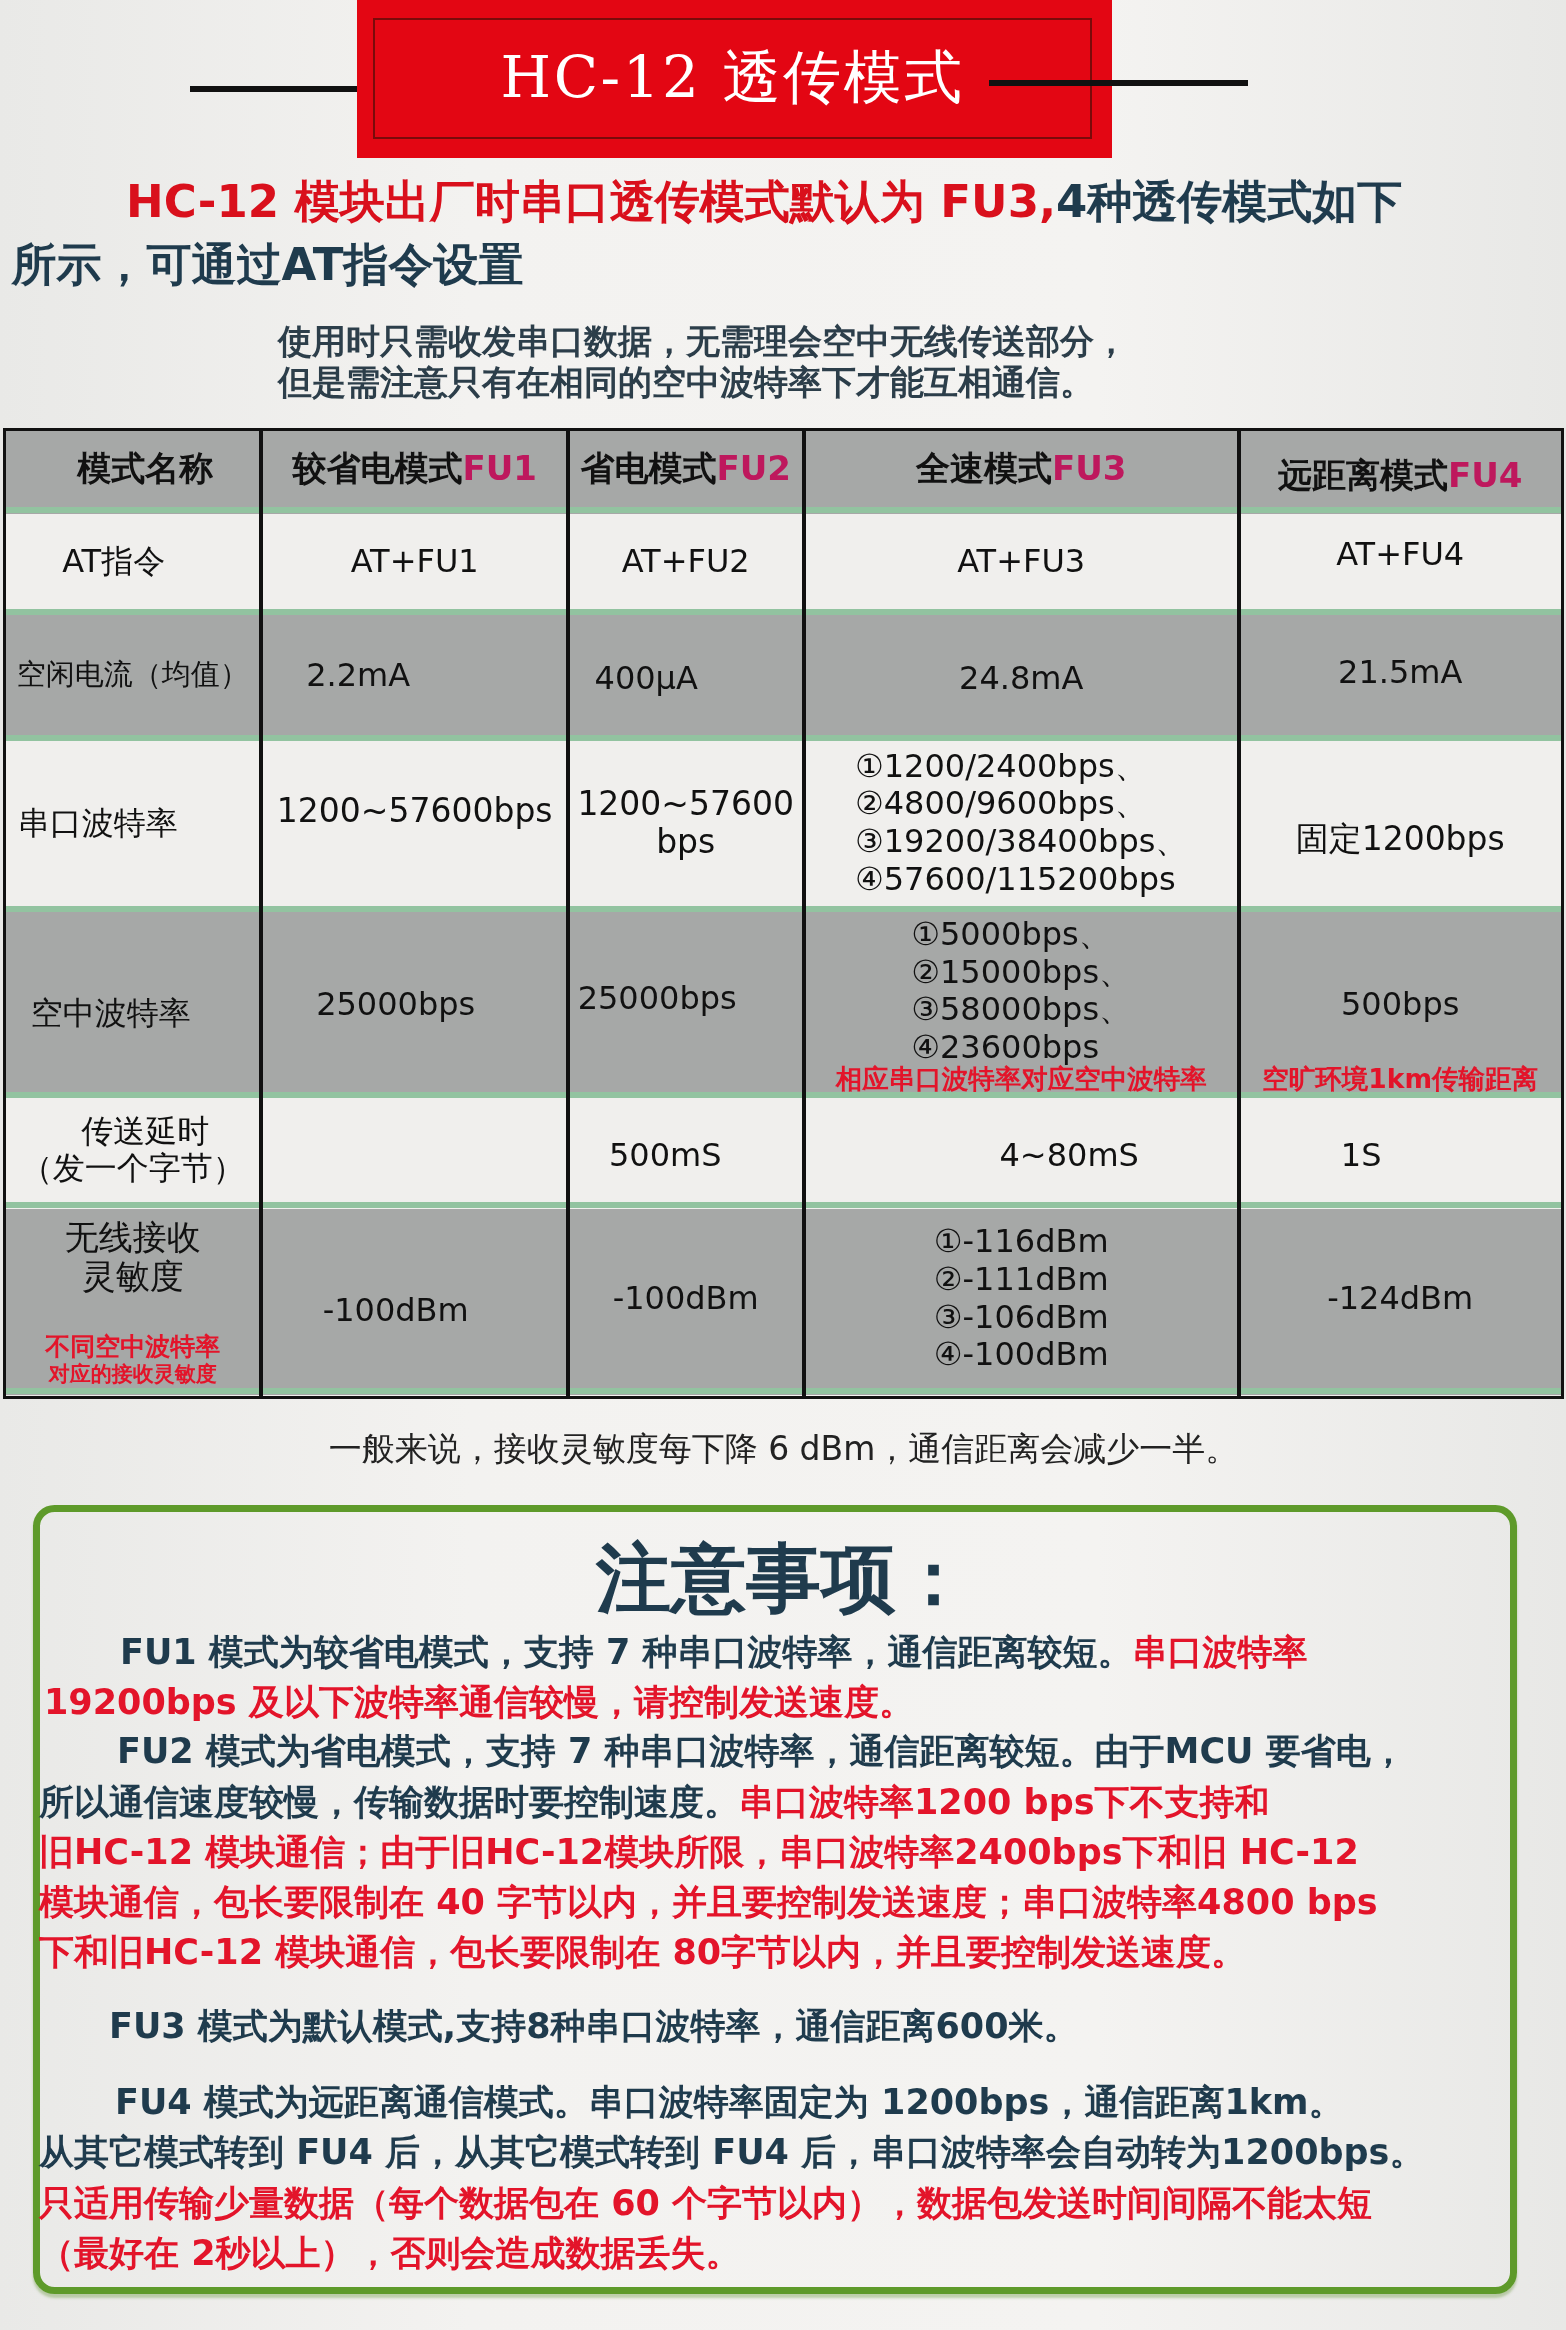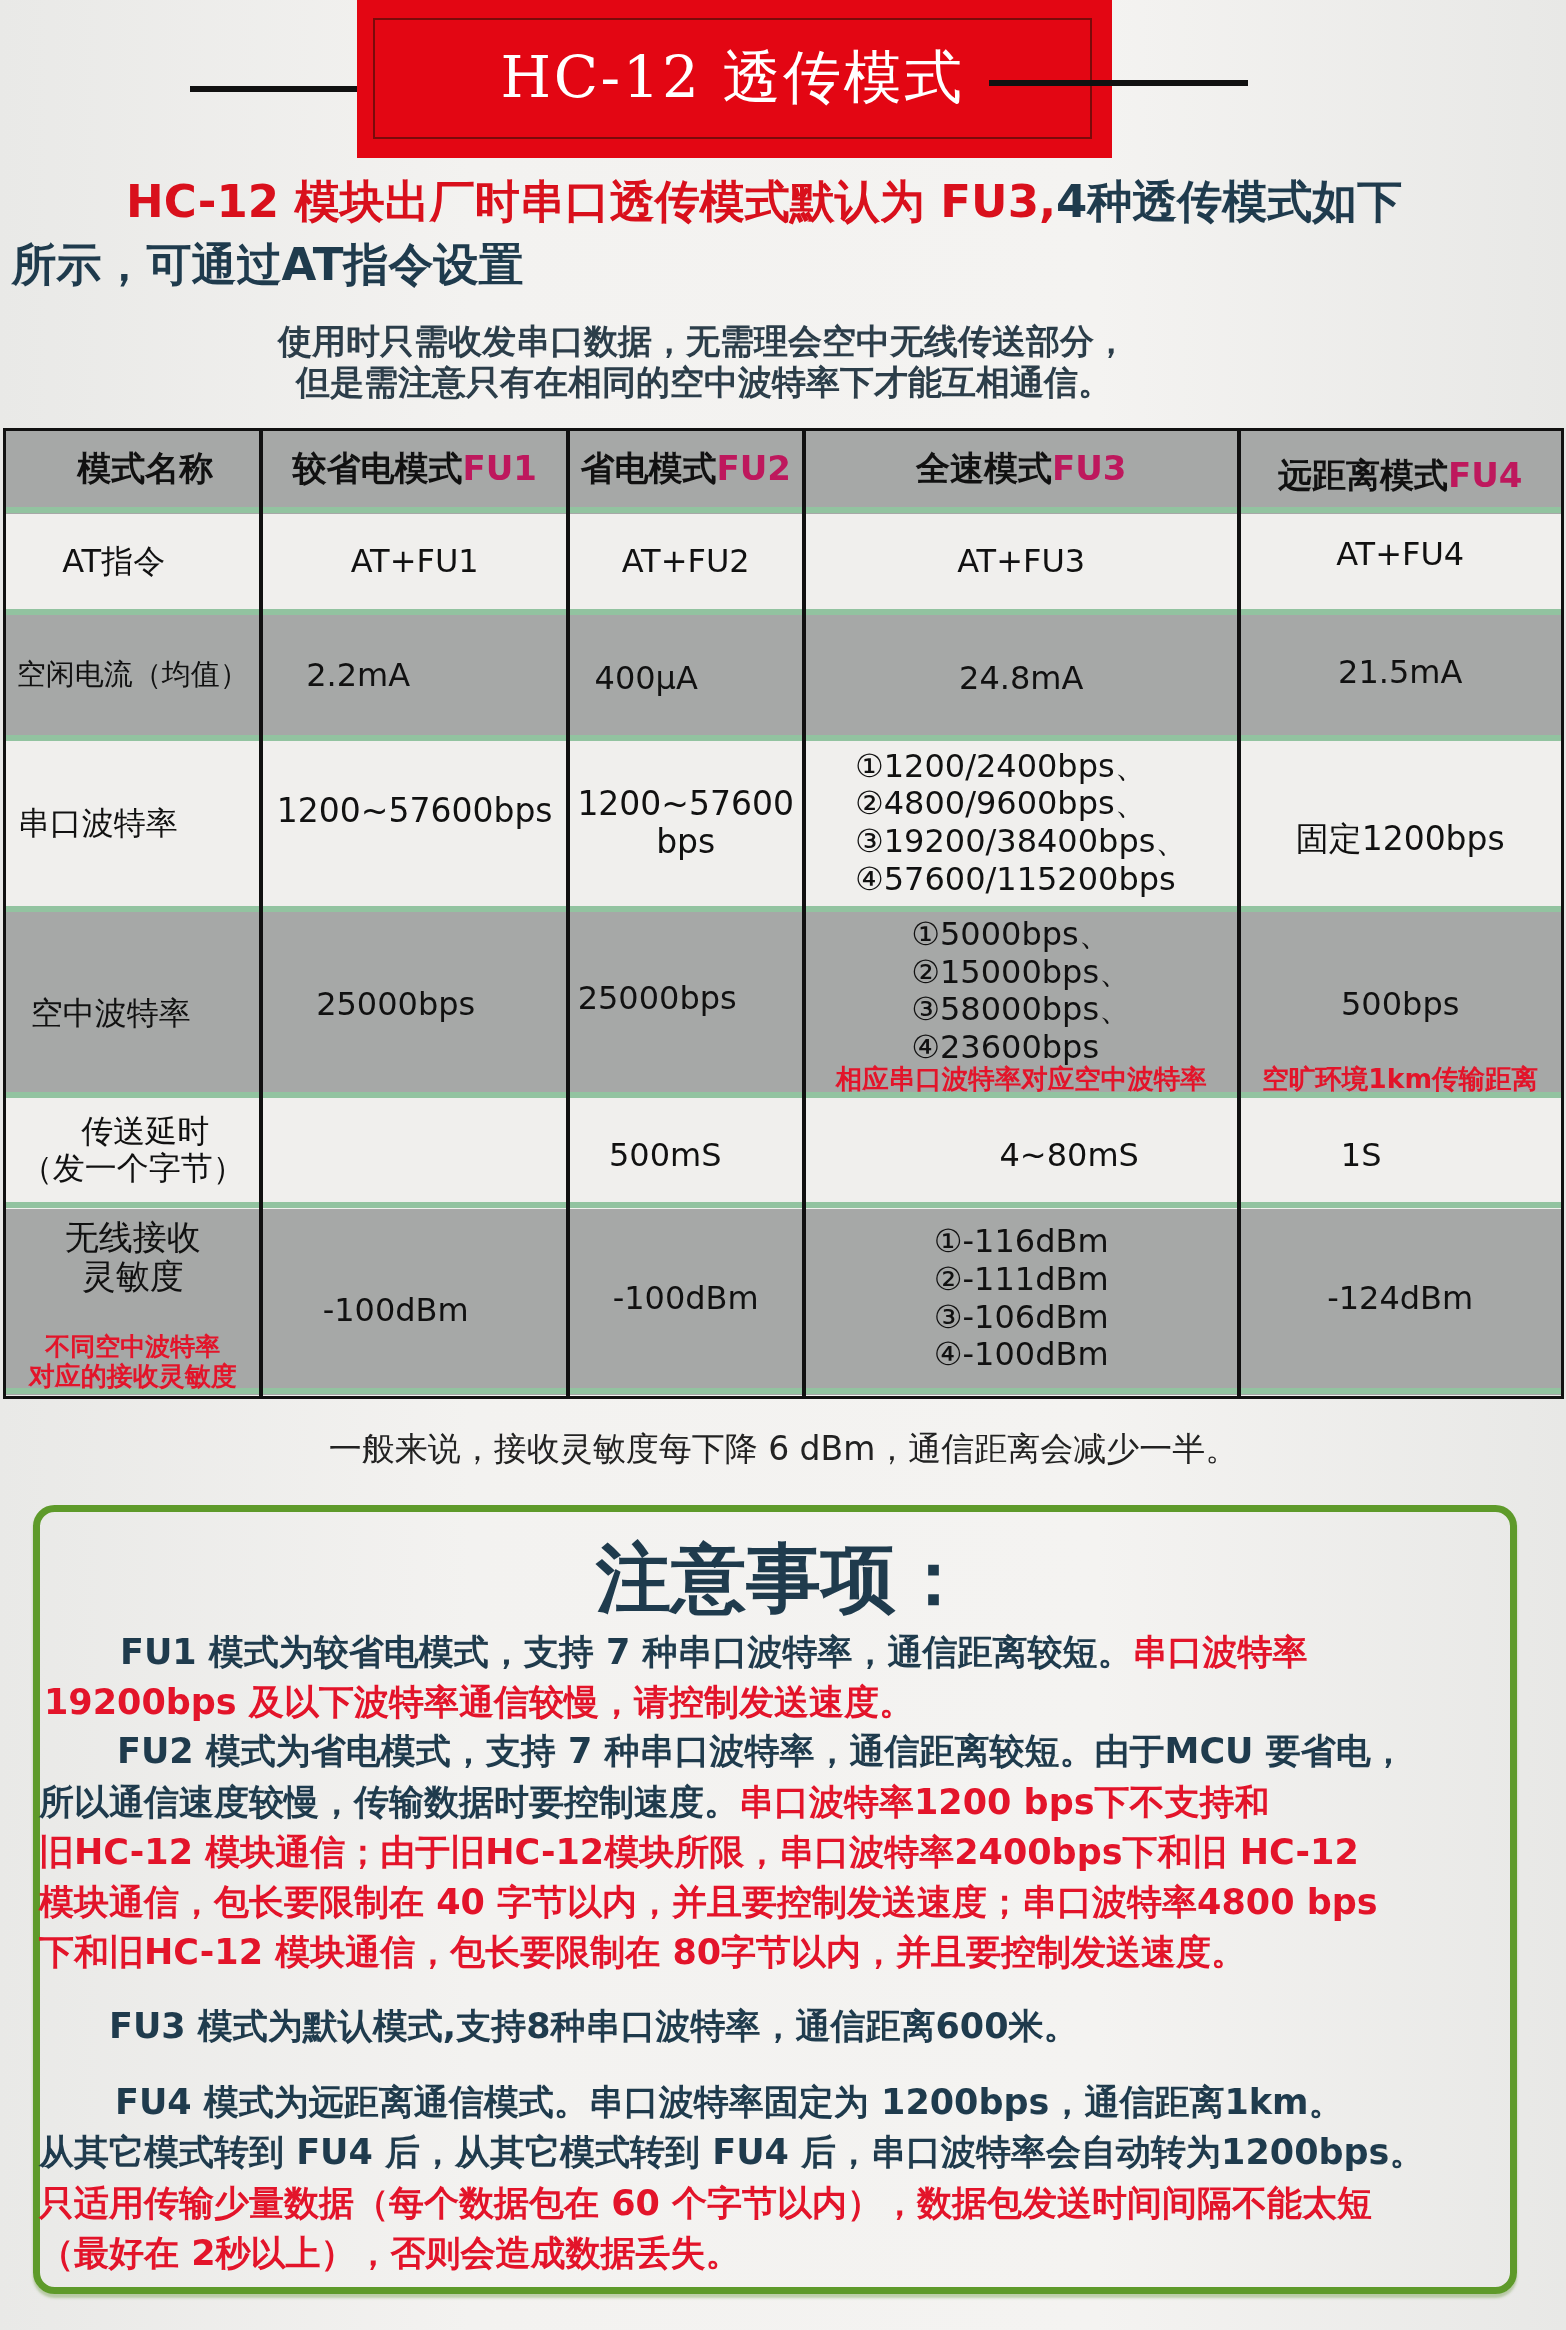--- a/index.html
+++ b/index.html
@@ -48,21 +48,21 @@
 <div class="abs banner"></div>
 <div class="abs banner-inner"></div>
 <div class="abs banner-title">HC-12 透传模式</div>
 <div class="abs rule" style="left:989px;top:80px;width:259px;"></div>
 
 <div class="abs intro1">
   <span class="red">HC-12 模块出厂时串口透传模式默认为 FU3,</span><span class="dark">4种透传模式如下</span>
 </div>
 <div class="abs intro2">所示，可通过AT指令设置</div>
 <div class="abs sub" style="top:319px;">使用时只需收发串口数据，无需理会空中无线传送部分，</div>
-<div class="abs sub" style="top:360px;margin-left:18px;">但是需注意只有在相同的空中波特率下才能互相通信。</div>
+<div class="abs sub" style="top:360px;">但是需注意只有在相同的空中波特率下才能互相通信。</div>
 
 <div class="abs tbl">
 
   <div class="row gray" style="top:0;height:83px;"></div>
   <div class="row-sep" style="top:76px;"></div>
   <div class="row light" style="top:83px;height:101px;"></div>
   <div class="row-sep" style="top:178px;"></div>
   <div class="row gray" style="top:184px;height:126px;"></div>
   <div class="row-sep" style="top:304px;"></div>
   <div class="row light" style="top:310px;height:171px;"></div>
@@ -147,21 +147,21 @@
     <span style="margin-left:-25px;">（发一个字节）</span>
   </div>
   <div class="cell" style="left:564px;width:190px;top:667px;height:114px;">500mS</div>
   <div class="cell" style="left:847px;width:432px;top:667px;height:114px;">4~80mS</div>
   <div class="cell" style="left:1235px;width:240px;top:667px;height:114px;">1S</div>
 
   <div class="cell" style="left:0;width:253px;top:778px;height:179px;justify-content:flex-start;padding-top:9px;">
     <span style="font-size:34px;">无线接收</span>
     <span style="font-size:34px;">灵敏度</span>
     <span class="note" style="margin-top:37px;font-size:25px;">不同空中波特率</span>
-    <span class="note" style="font-size:26px;">对应的接收灵敏度</span>
+    <span class="note" style="font-size:21px;">对应的接收灵敏度</span>
   </div>
   <div class="cell" style="left:257px;width:265px;top:790px;height:179px;">-100dBm</div>
   <div class="cell" style="left:564px;width:231px;top:778px;height:179px;">-100dBm</div>
   <div class="cell" style="left:799px;width:432px;top:778px;height:179px;font-size:32px;line-height:1.18;">
     <div class="lst">
       <div>①-116dBm</div>
       <div>②-111dBm</div>
       <div>③-106dBm</div>
       <div>④-100dBm</div>
     </div>

